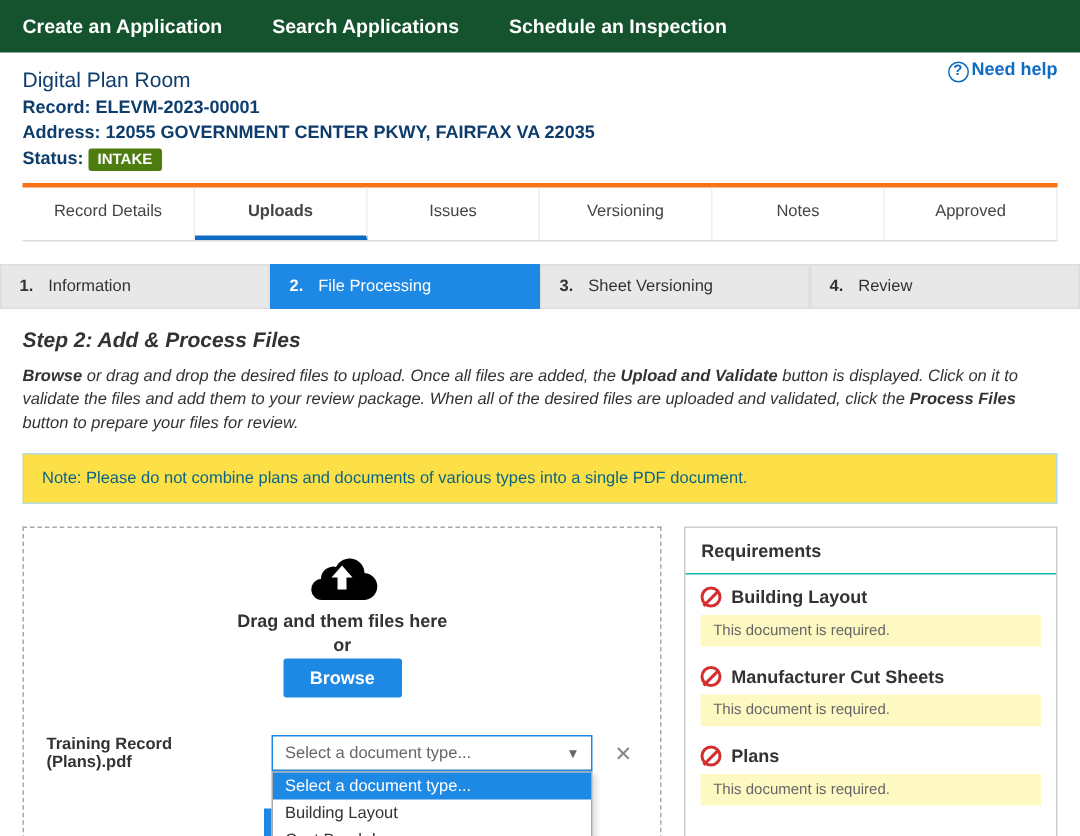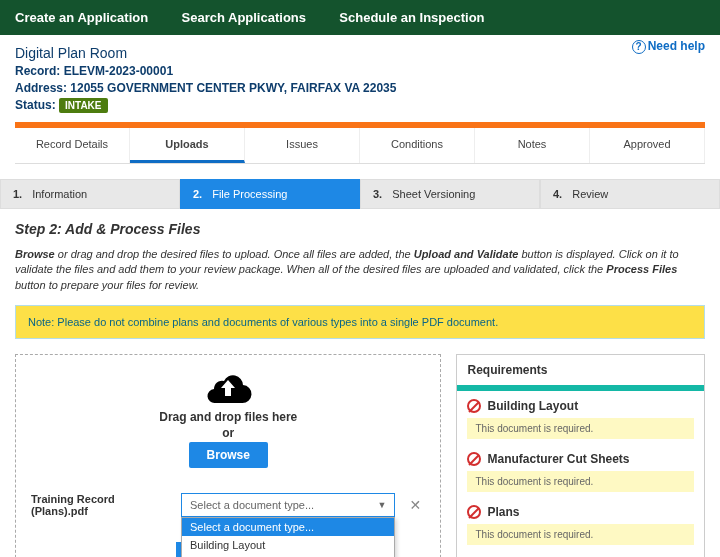--- a/index.html
+++ b/index.html
@@ -5,21 +5,21 @@
 * { box-sizing: border-box; margin: 0; padding: 0; font-family: Arial, sans-serif; }
 body { font-size: 12px; color: #333; background: #fff; }
 .top-nav { background: #14532d; padding: 10px 15px; }
 .top-nav a { color: #fff; text-decoration: none; font-weight: bold; font-size: 13px; margin-right: 30px; }
 .header-section { padding: 10px 15px 5px; position: relative; }
 .header-section h2 { color: #0e3d6c; font-size: 14px; font-weight: normal; margin-bottom: 3px; }
 .header-section .info-line { color: #0e3d6c; font-weight: bold; font-size: 12px; margin-bottom: 3px; }
 .need-help { position: absolute; right: 15px; top: 4px; color: #0e6cc4; font-size: 12px; font-weight: bold; }
 .need-help .q { display: inline-block; width: 14px; height: 14px; border: 1.5px solid #0e6cc4; border-radius: 50%; text-align: center; font-size: 10px; line-height: 12px; margin-right: 2px; }
 .status-badge { background: #4d7c0f; color: #fff; padding: 2px 6px; font-size: 10px; font-weight: bold; border-radius: 2px; }
-.record-tabs { display: flex; border-top: 6px solid #f97316; border-bottom: 1px solid #ddd; margin-top: 10px; }
+.record-tabs { display: flex; border-top: 3px solid #f97316; border-bottom: 1px solid #ddd; margin-top: 10px; }
 .record-tabs .tab { flex: 1; text-align: center; padding: 10px 5px; font-size: 11px; color: #444; cursor: pointer; border-right: 1px solid #eee; }
 .record-tabs .tab.active { border-bottom: 3px solid #0e6cc4; font-weight: bold; }
 .step-bar { display: flex; margin-top: 10px; }
 .step-bar .step { flex: 1; display: flex; align-items: center; padding: 8px 12px; background: #e8e8e8; font-size: 11px; color: #333; border: 1px solid #ddd; }
 .step-bar .step.active { background: #1e88e5; color: #fff; border-color: #1e88e5; }
 .step-bar .step .num { font-weight: bold; margin-right: 10px; }
 .content { padding: 12px 15px; }
 .step-title { font-size: 14px; font-weight: bold; font-style: italic; margin-bottom: 10px; }
 .instructions { font-size: 11px; font-style: italic; line-height: 1.4; margin-bottom: 12px; }
 .instructions b { font-weight: bold; font-style: italic; }
@@ -35,21 +35,21 @@
 .file-row { display: flex; align-items: center; gap: 10px; padding: 5px 0; }
 .file-label { flex: 0 0 140px; font-size: 11px; font-weight: bold; }
 .dropdown-wrap { flex: 1; position: relative; }
 .dropdown-select { width: 100%; padding: 5px 8px; border: 1px solid #1e88e5; font-size: 11px; color: #666; background: #fff; cursor: pointer; display: flex; justify-content: space-between; align-items: center; }
 .dropdown-menu { position: absolute; top: 100%; left: 0; right: 0; background: #fff; border: 1px solid #aaa; box-shadow: 2px 2px 4px rgba(0,0,0,0.15); z-index: 100; }
 .dropdown-menu .opt { padding: 3px 8px; font-size: 11px; cursor: pointer; }
 .dropdown-menu .opt.selected { background: #1e88e5; color: #fff; }
 .remove-x { font-size: 14px; color: #888; cursor: pointer; width: 20px; text-align: center; }
 .upload-validate-btn { background: #1e88e5; color: #fff; border: none; padding: 8px 20px; font-size: 12px; font-weight: bold; margin-top: 20px; display: block; margin-left: auto; margin-right: auto; cursor: pointer; }
 .req-panel { flex: 1; border: 1px solid #ccc; }
-.req-panel h3 { padding: 8px 10px; border-bottom: 6px solid #14b8a6; font-size: 12px; font-weight: bold; }
+.req-panel h3 { padding: 8px 10px; border-bottom: 1px solid #14b8a6; font-size: 12px; font-weight: bold; }
 .req-item { padding: 8px 10px 0; }
 .req-name { display: flex; align-items: center; gap: 6px; font-weight: bold; font-size: 12px; margin-bottom: 5px; }
 .no-icon { display: inline-block; width: 14px; height: 14px; border: 2px solid #d32f2f; border-radius: 50%; position: relative; }
 .no-icon::after { content: ''; position: absolute; width: 14px; height: 2px; background: #d32f2f; top: 5px; left: -2px; transform: rotate(-45deg); }
 .req-msg { background: #fef9c3; padding: 5px 8px; font-size: 10px; color: #666; margin-bottom: 5px; }
 .chevron { font-size: 9px; }
 </style>
 </head>
 <body>
 
@@ -68,21 +68,21 @@
   <div class="info-line">Address: 12055 GOVERNMENT CENTER PKWY, FAIRFAX VA 22035</div>
   <div class="info-line">
     <span>Status:</span>
     <span class="status-badge">INTAKE</span>
   </div>
 
   <div class="record-tabs">
     <div class="tab">Record Details</div>
     <div class="tab active">Uploads</div>
     <div class="tab">Issues</div>
-    <div class="tab">Conditions</div>
+    <div class="tab">Versioning</div>
     <div class="tab">Notes</div>
     <div class="tab">Approved</div>
   </div>
 </div>
 
 <div class="step-bar">
   <div class="step">
       <span class="num">1.</span>
       <span>Information</span>
     </div>
@@ -109,21 +109,21 @@
 
   <div class="main-row">
     <div class="upload-panel">
       <div class="upload-center">
         <div class="cloud-icon">
           <svg viewBox="0 0 50 35">
               <path d="M40 15a10 10 0 0 0-19-4 8 8 0 0 0-10 8 7 7 0 0 0 1 14h27a9 9 0 0 0 1-18z" fill="#000"></path>
               <path d="M25 10 l-7 8 h4 v8 h6 v-8 h4 z" fill="#fff"></path>
             </svg>
         </div>
-        <div class="drag-text">Drag and drop files here</div>
+        <div class="drag-text">Drag and them files here</div>
         <div class="or-text">or</div>
         <button class="browse-btn">Browse</button>
       </div>
 
       <div class="file-row">
         <div class="file-label">Training Record (Plans).pdf</div>
         <div class="dropdown-wrap">
           <div class="dropdown-select">
             <span>Select a document type...</span>
             <span class="chevron">▼</span>

